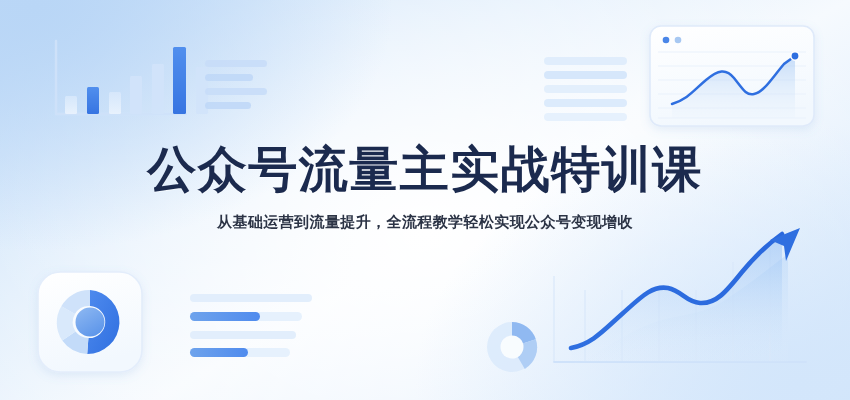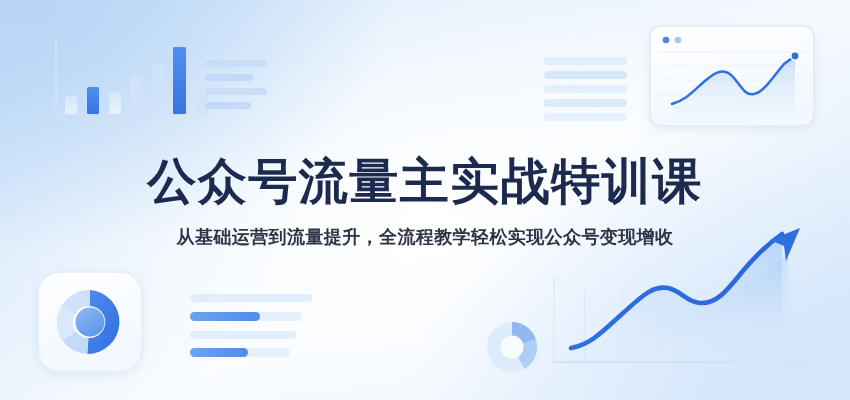--- a/index.html
+++ b/index.html
@@ -24,37 +24,37 @@
     left: 0;
     top: 0;
     width: 850px;
     height: 400px;
   }
 
   
   .center-text {
     position: absolute;
     left: 0;
-    top: 154px;
+    top: 142px;
     width: 850px;
     text-align: center;
     z-index: 5;
   }
   .headline {
     margin: 0;
     font-size: 49px;
     line-height: 1.12;
     font-weight: 700;
     color: #1b2a4e;
     letter-spacing: 1.5px;
     text-shadow: 0 1px 0 rgba(255,255,255,0.55);
   }
   .subhead {
     margin: 16px 0 0 0;
-    font-size: 18px;
+    font-size: 15px;
     font-weight: 600;
     color: #2b3345;
     letter-spacing: 0.4px;
   }
 </style>
 </head>
 <body>
 
 <div id="banner">
 

